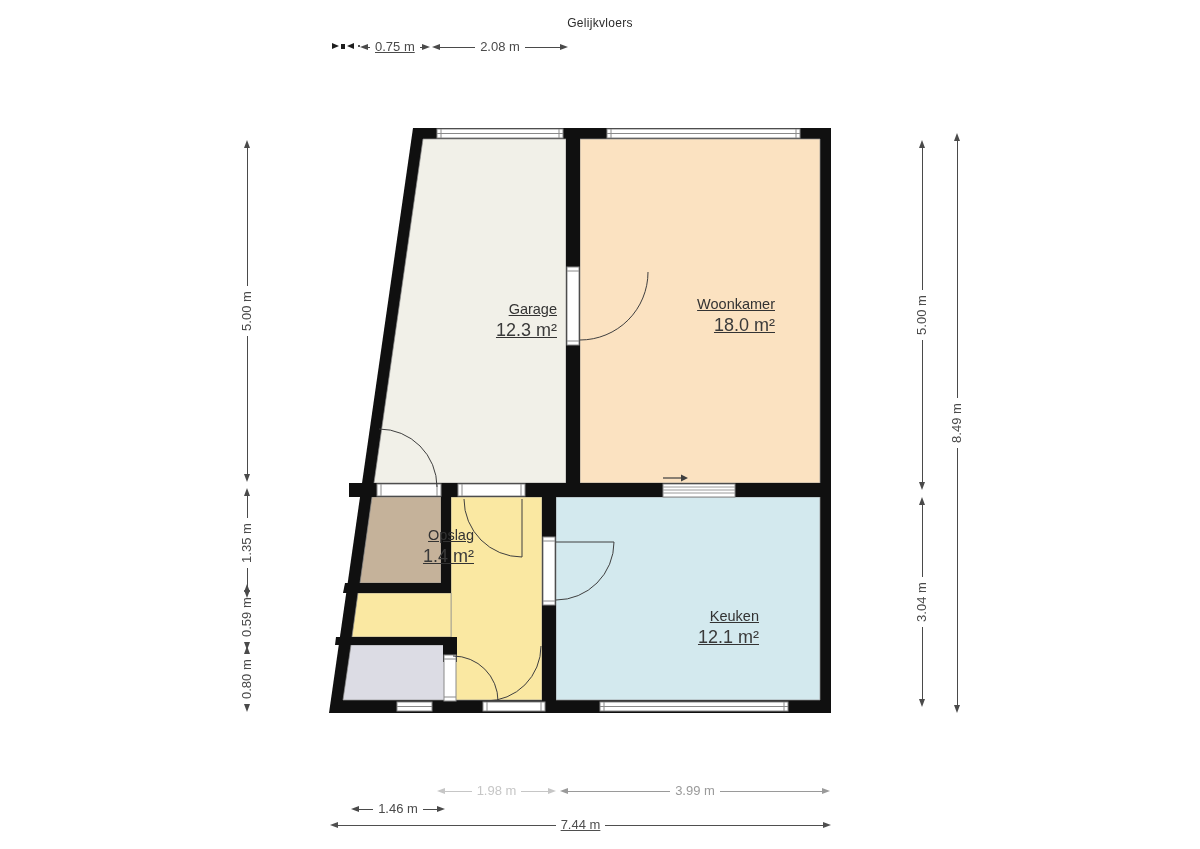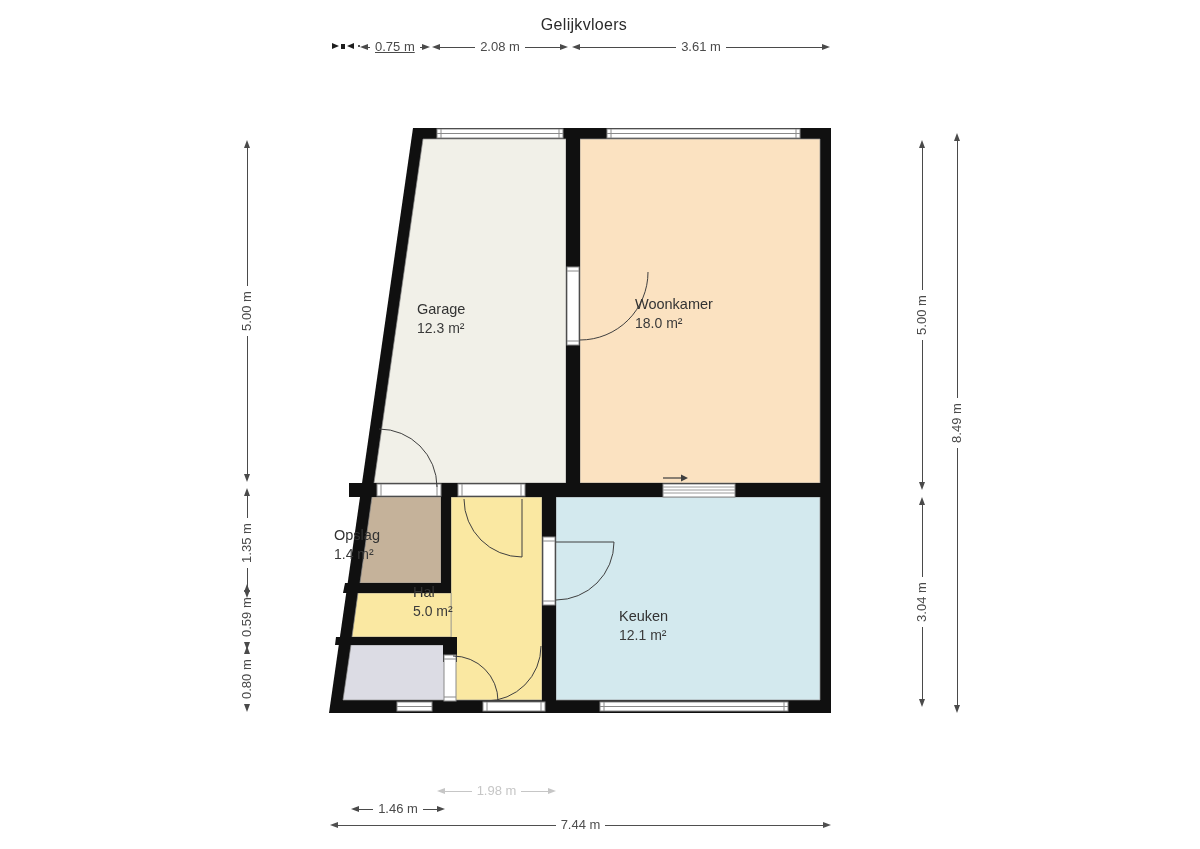--- a/index.html
+++ b/index.html
@@ -1,35 +1,35 @@
 <!DOCTYPE html>
 <html><head>
 <meta charset="utf-8">
 <style>
   html,body{margin:0;padding:0;background:#fff;}
   .stage{position:relative;width:1200px;height:849px;background:#ffffff;overflow:hidden;
          font-family:"Liberation Sans", sans-serif;}
-  .title{position:absolute;left:434px;top:16px;width:300px;text-align:center;
-         font-size:16px;color:#2b2b2b;letter-spacing:.3px;}
+  .title{position:absolute;left:450px;top:16px;width:300px;text-align:center;
+         font-size:12px;color:#2b2b2b;letter-spacing:.3px;}
   svg.plan{position:absolute;left:0;top:0;}
 
   
-  .rlabel{position:absolute;width:140px;text-align:left;font-size:14.5px;color:#333;line-height:1.3;}
-  .rlabel .area{font-size:14px;color:#3a3a3a;}
+  .rlabel{position:absolute;width:140px;text-align:right;font-size:14.5px;color:#333;line-height:1.3;text-decoration:underline;}
+  .rlabel .area{font-size:18px;color:#3a3a3a;}
 
   
   .dim{position:absolute;height:16px;display:flex;align-items:center;color:#4a4a4a;}
   .dim .ln{flex:1;height:0;border-top:1px solid currentColor;min-width:2px;}
   .dim b{font-weight:normal;font-size:13px;color:inherit;padding:0 5px;white-space:nowrap;line-height:16px;}
   .dim .al{width:0;height:0;border:3.5px solid transparent;border-right:8px solid currentColor;border-left:none;}
   .dim .ar{width:0;height:0;border:3.5px solid transparent;border-left:8px solid currentColor;border-right:none;}
   .dim.v{transform:rotate(-90deg);transform-origin:0 0;}
   .dim.faded{color:#c6c6c6;}
   .dim.semi{color:#9a9a9a;}
-  .dim.total{color:#4f4f4f;}
+  .dim.total{color:#4f4f4f;text-decoration:underline;}
 
   
   .mini{position:absolute;display:flex;align-items:center;gap:2px;color:#1d1d1d;}
   .mini .tr{width:0;height:0;border:3.5px solid transparent;border-left:7px solid currentColor;border-right:none;}
   .mini .tl{width:0;height:0;border:3.5px solid transparent;border-right:7px solid currentColor;border-left:none;}
   .mini .bar{width:4px;height:5px;background:currentColor;}
   .mini .dot{width:2px;height:2px;background:currentColor;border-radius:50%;margin-left:2px;}
 </style>
 </head>
 <body>
@@ -140,24 +140,20 @@
     <div class="area">12.3 m²</div>
   </div>
   <div class="rlabel" style="left:635px;top:295px;">
     <div>Woonkamer</div>
     <div class="area">18.0 m²</div>
   </div>
   <div class="rlabel" style="left:334px;top:526px;">
     <div>Opslag</div>
     <div class="area">1.4 m²</div>
   </div>
-  <div class="rlabel" style="left:413px;top:583px;">
-    <div>Hal</div>
-    <div class="area">5.0 m²</div>
-  </div>
   <div class="rlabel" style="left:619px;top:583px;margin-top:24px;">
     <div>Keuken</div>
     <div class="area">12.1 m²</div>
   </div>
 
   <div class="mini" style="left:332px;top:43px;">
     <span class="tr"></span>
       <span class="bar"></span>
       <span class="tl"></span>
       <span class="dot"></span>
@@ -169,27 +165,20 @@
       <span class="ln"></span>
       <i class="ar"></i>
   </div>
   <div class="dim" style="left:432px;top:39px;width:136px;">
     <i class="al"></i>
       <span class="ln"></span>
       <b>2.08 m</b>
       <span class="ln"></span>
       <i class="ar"></i>
   </div>
-  <div class="dim" style="left:572px;top:39px;width:258px;">
-    <i class="al"></i>
-      <span class="ln"></span>
-      <b>3.61 m</b>
-      <span class="ln"></span>
-      <i class="ar"></i>
-  </div>
 
   <div class="dim v" style="left:239px;top:482px;width:342px;">
     <i class="al"></i>
       <span class="ln"></span>
       <b>5.00 m</b>
       <span class="ln"></span>
       <i class="ar"></i>
   </div>
   <div class="dim v" style="left:239px;top:598px;width:110px;">
     <i class="al"></i>
@@ -238,20 +227,27 @@
       <span class="ln"></span>
       <i class="ar"></i>
   </div>
   <div class="dim faded" style="left:437px;top:783px;width:119px;justify-content:flex-end;">
     <i class="al"></i>
       <span class="ln"></span>
       <b>1.98 m</b>
       <span class="ln"></span>
       <i class="ar"></i>
   </div>
+  <div class="dim semi" style="left:560px;top:783px;width:270px;">
+    <i class="al"></i>
+      <span class="ln"></span>
+      <b>3.99 m</b>
+      <span class="ln"></span>
+      <i class="ar"></i>
+  </div>
   <div class="dim total" style="left:330px;top:817px;width:501px;">
     <i class="al"></i>
       <span class="ln"></span>
       <b>7.44 m</b>
       <span class="ln"></span>
       <i class="ar"></i>
   </div>
 
 </div>
 

